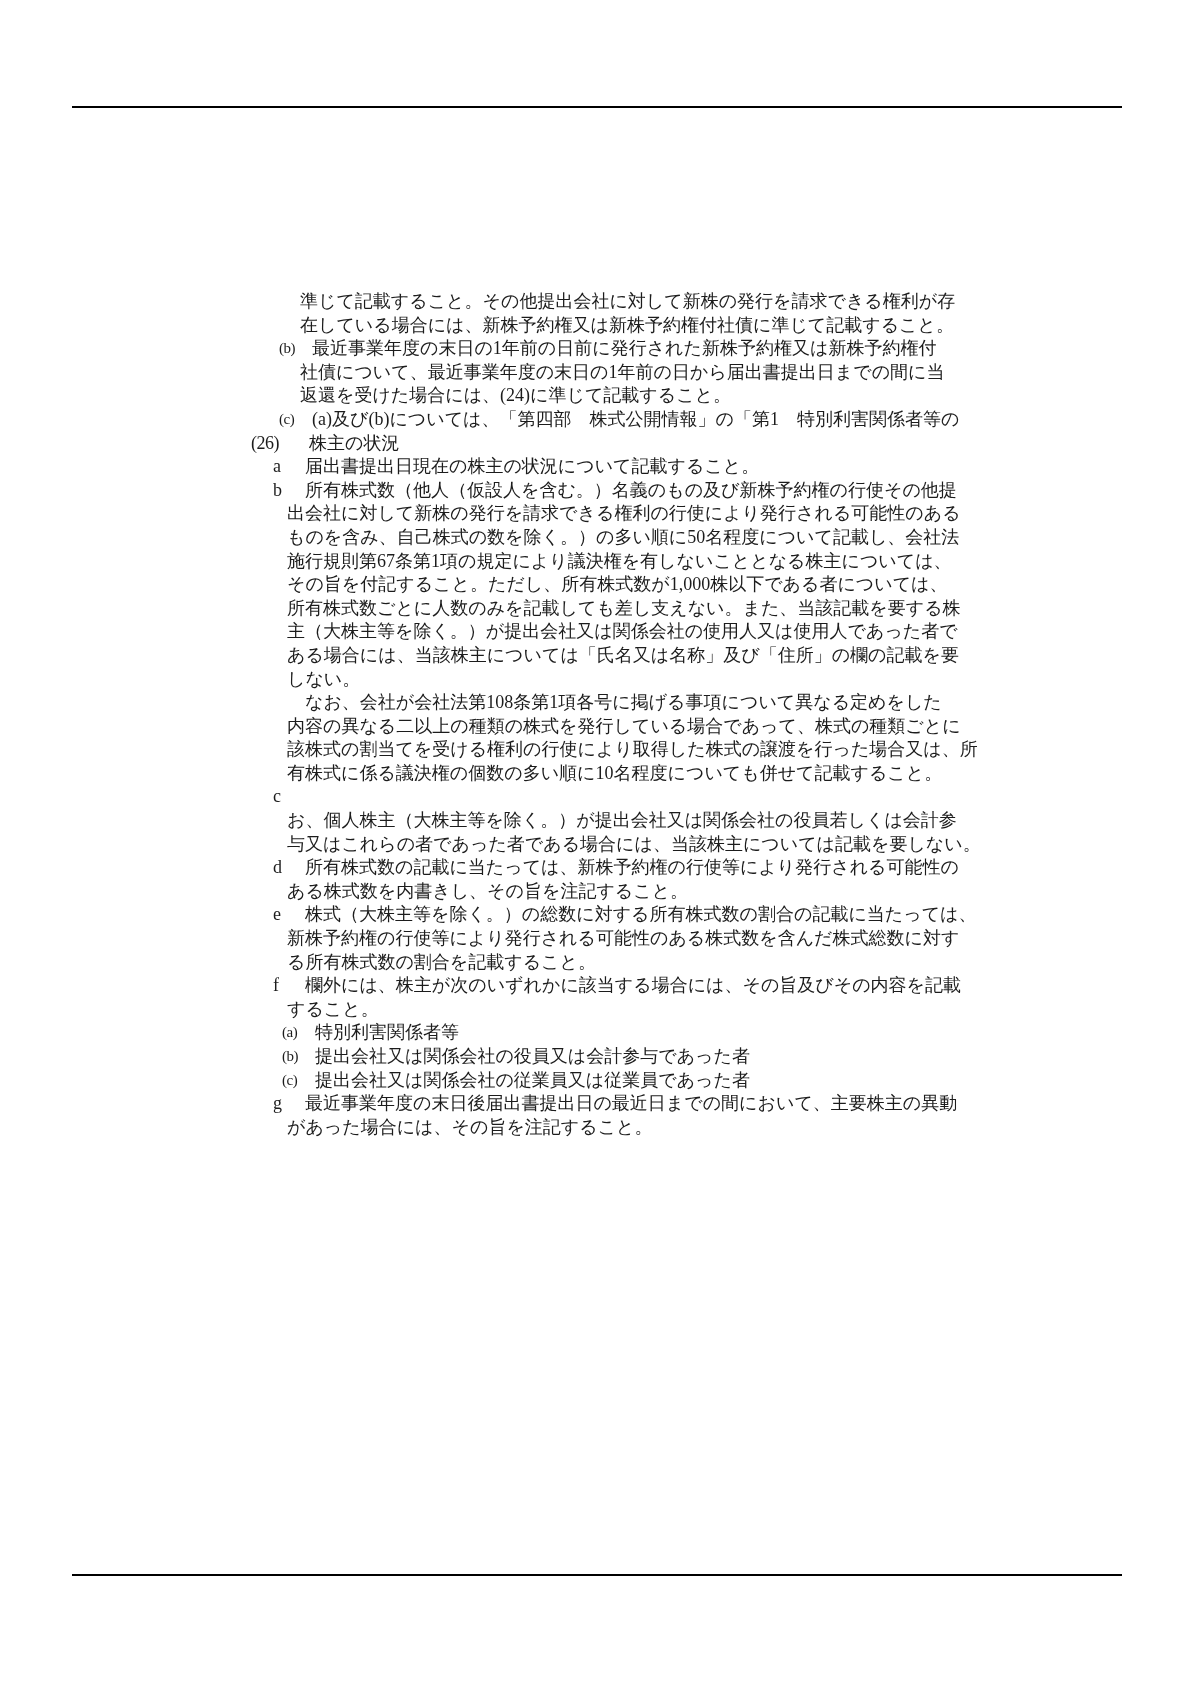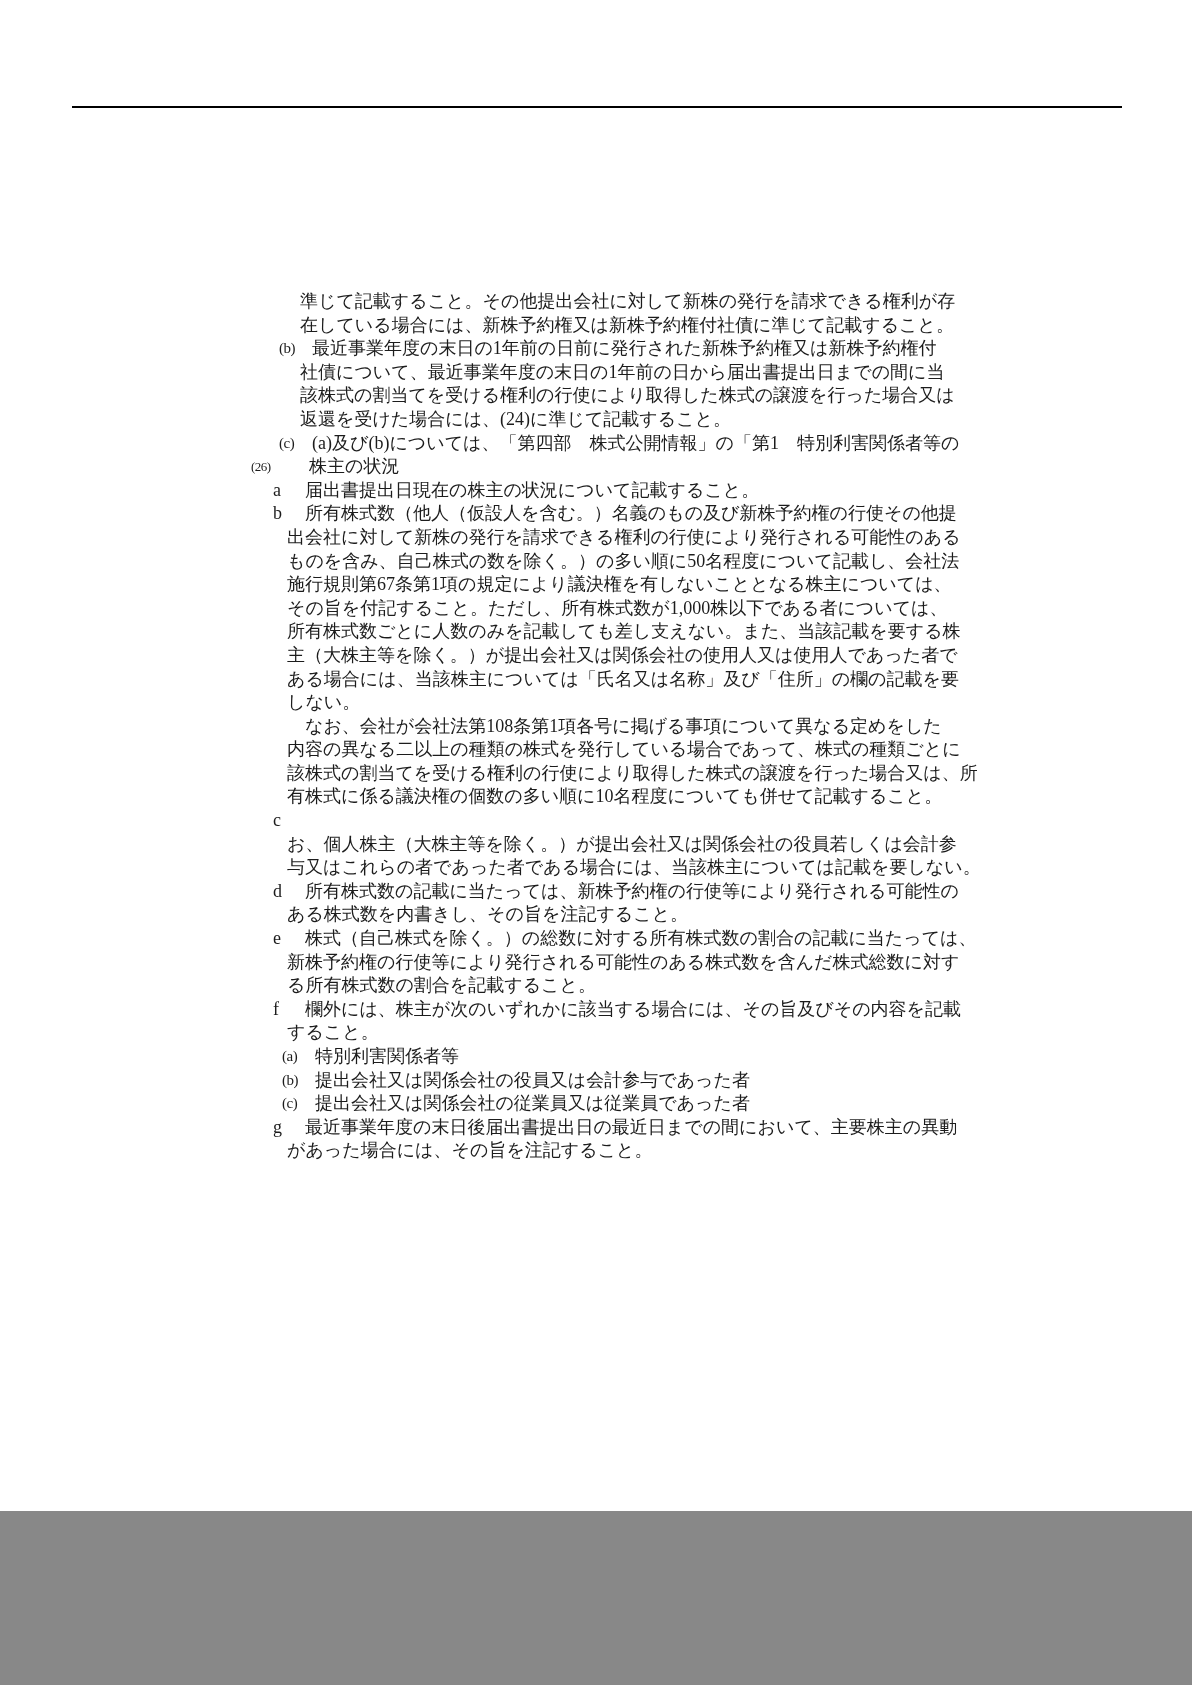--- a/index.html
+++ b/index.html
@@ -1,18 +1,18 @@
 <!DOCTYPE html>
 <html><head>
 <meta charset="utf-8">
 <style>
   html,body{margin:0;padding:0;background:#888;}
   .page{
     position:relative;
-    width:1192px;height:1511px;
+    width:1192px;height:1685px;
     background:#ffffff;
     font-family:"Liberation Serif","DejaVu Serif",serif;
     color:#1c1c1c;
     overflow:hidden;
   }
   .rule{
     position:absolute;
     left:72px;width:1050px;height:2px;
     background:#000;
   }
@@ -27,21 +27,21 @@
     height:23.6px;
     line-height:23.6px;
     font-size:18px;
     white-space:nowrap;
   }
   .line span{position:absolute;top:0;}
   
   .x-cont1{left:300px;}
   .x-lblparen{left:279px;font-size:15px;letter-spacing:-0.5px;}
   .x-txtparen{left:312px;text-align:center;}
-  .x-lblnum{left:251px;font-size:13px;letter-spacing:-0.5px;}
+  .x-lblnum{left:251px;font-size:18px;letter-spacing:-0.5px;}
   .x-txtnum{left:309px;}
   .x-lblalpha{left:273px;}
   .x-txtalpha{left:305px;}
   .x-cont2{left:287px;}
   .x-nao{left:305px;text-align:center;}
   .x-lblsub{left:282px;font-size:15px;letter-spacing:-0.5px;}
   .x-txtsub{left:315px;}
 </style>
 </head>
 <body>
@@ -56,23 +56,20 @@
       </div>
     <div class="line">
         <span class="x-cont1">在している場合には、新株予約権又は新株予約権付社債に準じて記載すること。</span>
       </div>
     <div class="line">
         <span class="x-lblparen">(b)</span>
         <span class="x-txtparen">最近事業年度の末日の1年前の日前に発行された新株予約権又は新株予約権付</span>
       </div>
     <div class="line">
         <span class="x-cont1">社債について、最近事業年度の末日の1年前の日から届出書提出日までの間に当</span>
-      </div>
-    <div class="line">
-        <span class="x-cont1">該株式の割当てを受ける権利の行使により取得した株式の譲渡を行った場合又は</span>
       </div>
     <div class="line">
         <span class="x-cont1">返還を受けた場合には、(24)に準じて記載すること。</span>
       </div>
     <div class="line">
         <span class="x-lblparen">(c)</span>
         <span class="x-txtparen">(a)及び(b)については、「第四部　株式公開情報」の「第1　特別利害関係者等の</span>
       </div>
     <div class="line">
         <span class="x-lblnum">(26)</span>
@@ -133,21 +130,21 @@
       </div>
     <div class="line">
         <span class="x-lblalpha">d</span>
         <span class="x-txtalpha">所有株式数の記載に当たっては、新株予約権の行使等により発行される可能性の</span>
       </div>
     <div class="line">
         <span class="x-cont2">ある株式数を内書きし、その旨を注記すること。</span>
       </div>
     <div class="line">
         <span class="x-lblalpha">e</span>
-        <span class="x-txtalpha">株式（自己株式を除く。）の総数に対する所有株式数の割合の記載に当たっては、</span>
+        <span class="x-txtalpha">株式（大株主等を除く。）の総数に対する所有株式数の割合の記載に当たっては、</span>
       </div>
     <div class="line">
         <span class="x-cont2">新株予約権の行使等により発行される可能性のある株式数を含んだ株式総数に対す</span>
       </div>
     <div class="line">
         <span class="x-cont2">る所有株式数の割合を記載すること。</span>
       </div>
     <div class="line">
         <span class="x-lblalpha">f</span>
         <span class="x-txtalpha">欄外には、株主が次のいずれかに該当する場合には、その旨及びその内容を記載</span>

